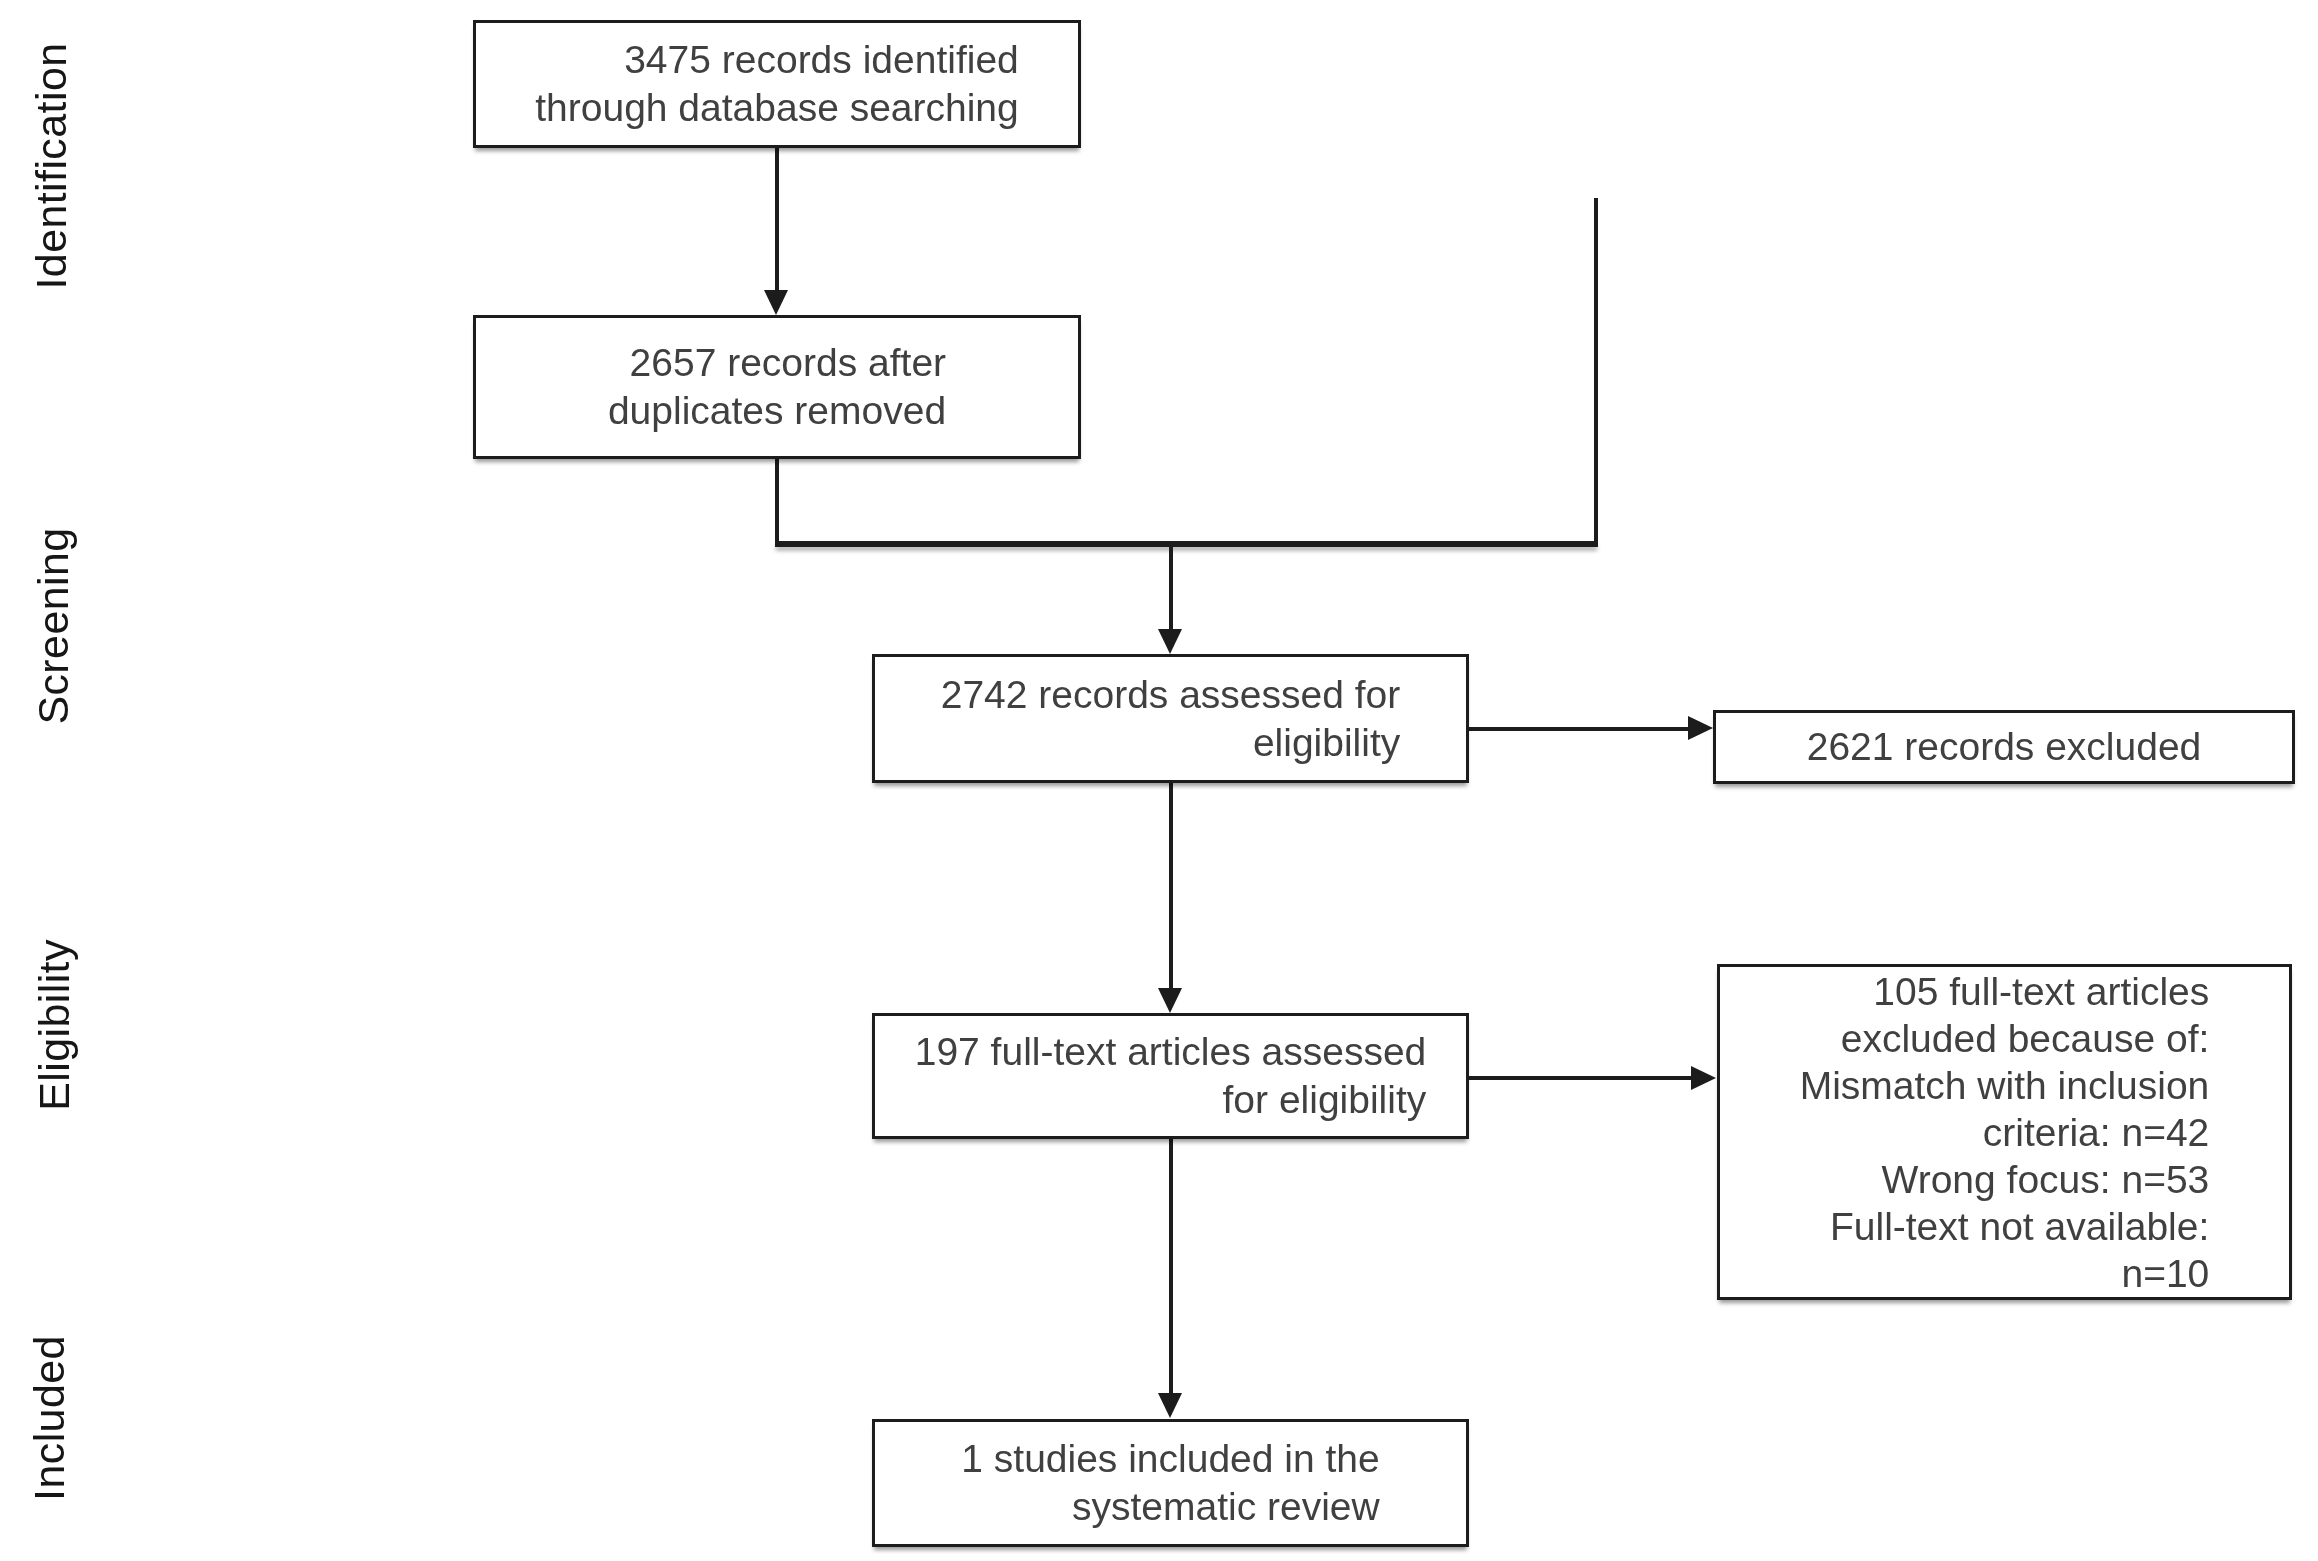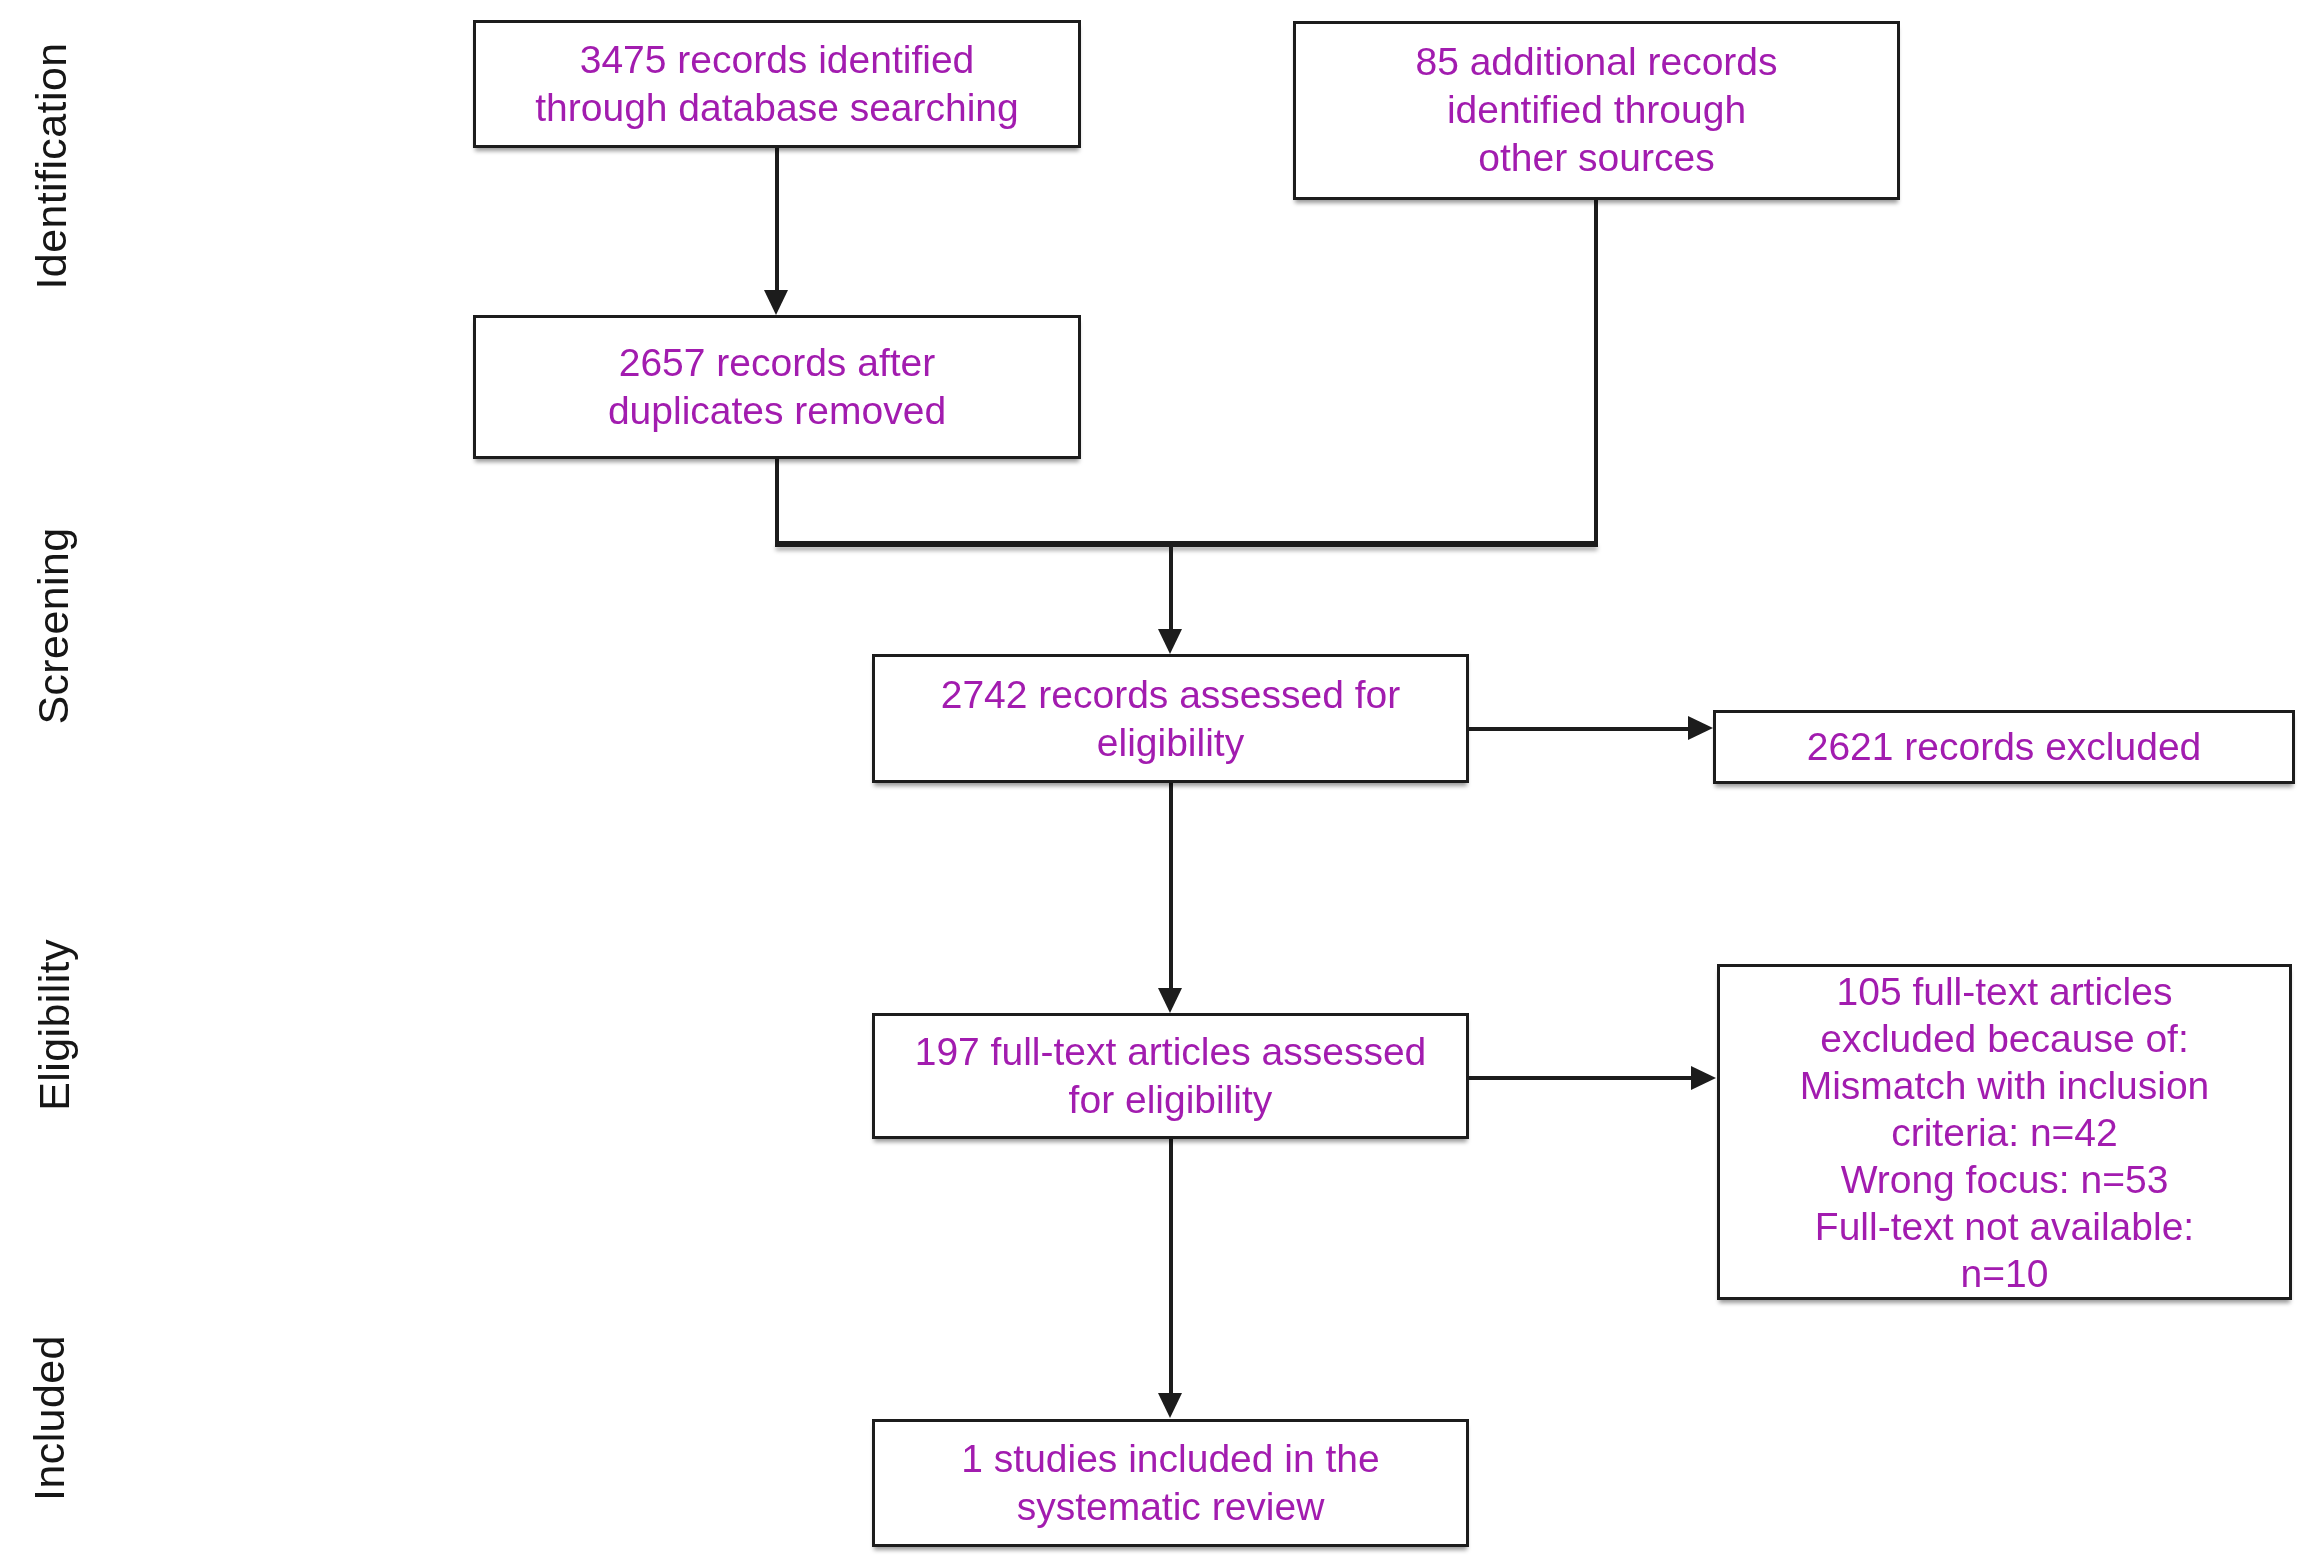--- a/index.html
+++ b/index.html
@@ -34,22 +34,23 @@
     display: flex;
     align-items: center;
     justify-content: center;
     text-align: center;
     box-shadow: 0 5px 4.3px -2.1px rgba(0,0,0,0.40);
   }
   .box-text {
     white-space: pre-line;
     font-size: 39px;
     line-height: 48px;
-    color: #a21caf;
+    color: #404040;
     padding: 0 10px;
+    text-align: right;
   }
   
   .line {
     position: absolute;
     background: #1c1c1c;
   }
   .line.thick {
     box-shadow: 0 4.3px 4.3px -0.7px rgba(0,0,0,0.35);
   }
   
@@ -102,25 +103,20 @@
   <div class="ah-right" style="left:1691px; top:1066px;"></div>
 
   <div class="line" style="left:1169px; top:1138px; width:4.3px; height:257px;"></div>
   <div class="ah-down" style="left:1158px; top:1393px;"></div>
 
   <div class="fbox" style="left:473px;  top:20px;   width:608px; height:128px;">
     <div class="box-text">3475 records identified
 through database searching</div>
   </div>
 
-  <div class="fbox" style="left:1293px; top:20.6px;   width:607px; height:179px;">
-    <div class="box-text">85 additional records
-identified through
-other sources</div>
-  </div>
 
   <div class="fbox" style="left:473px;  top:315px;  width:608px; height:144px;">
     <div class="box-text">2657 records after
 duplicates removed</div>
   </div>
 
   <div class="fbox" style="left:872px; top:654px;  width:597px; height:129px;">
     <div class="box-text">2742 records assessed for
 eligibility</div>
   </div>

